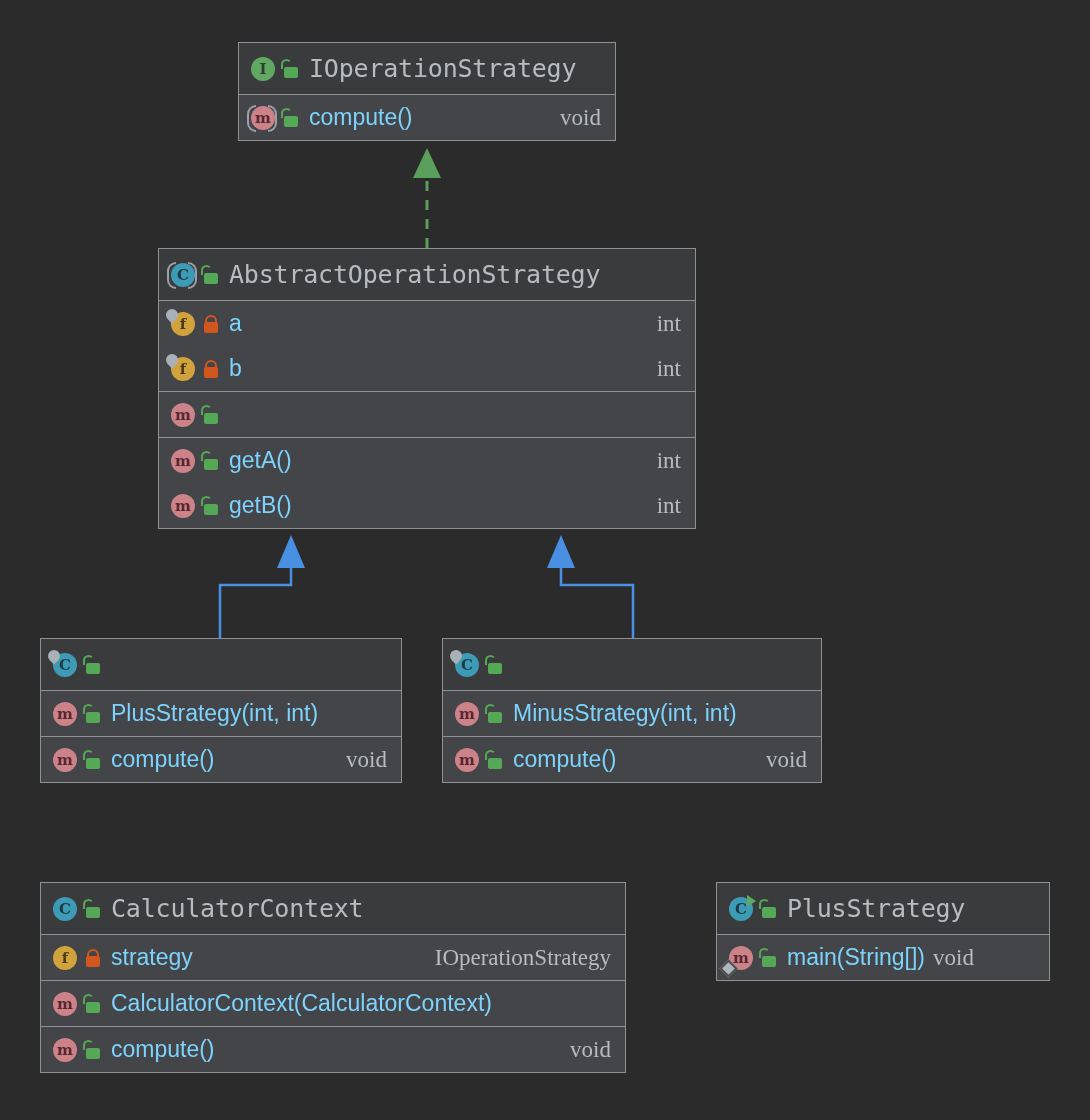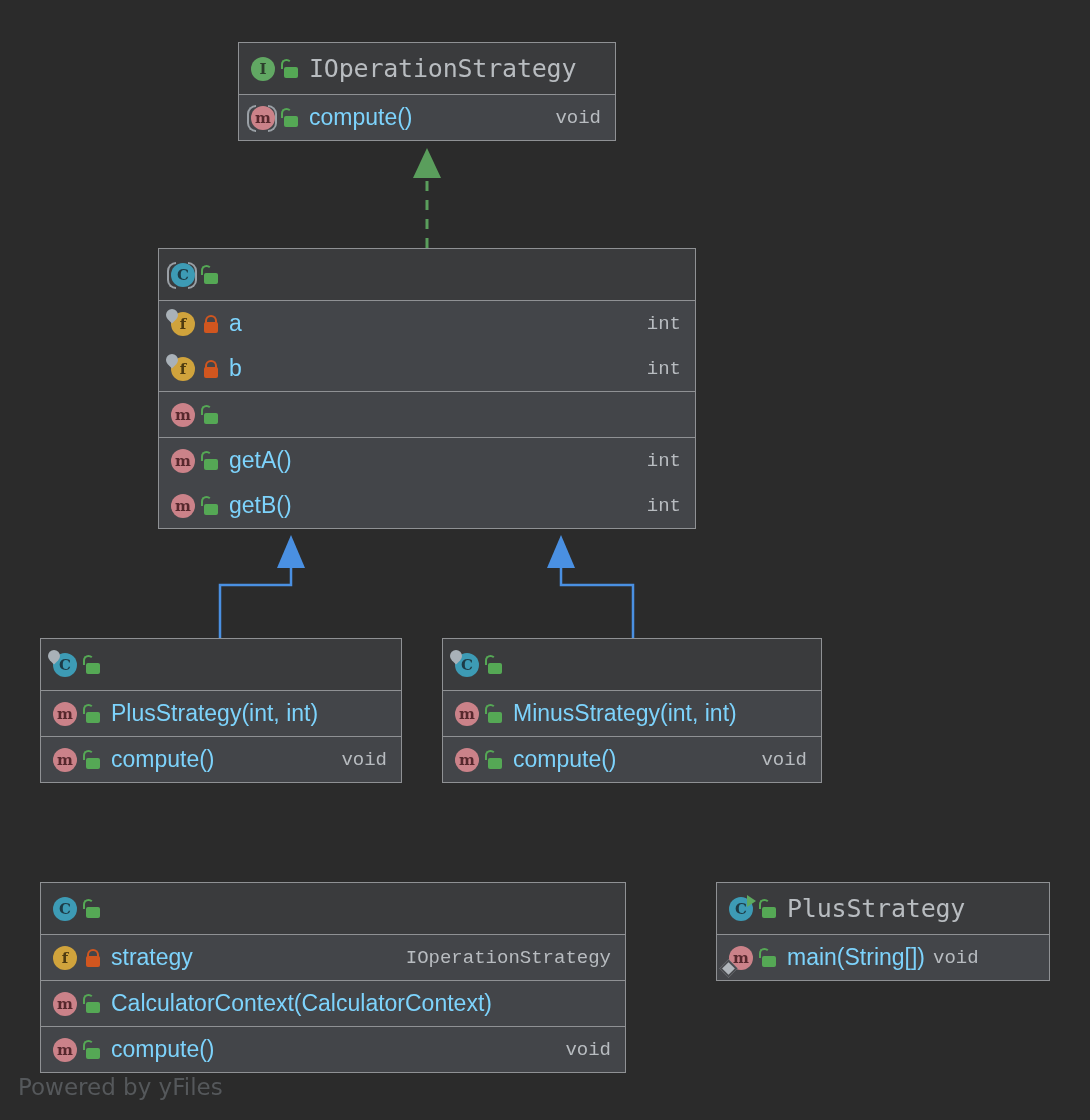--- a/index.html
+++ b/index.html
@@ -54,22 +54,22 @@
     box-sizing: border-box;
     white-space: nowrap;
   }
   .uml-row .m-name {
     font-family: "Liberation Sans", "DejaVu Sans", sans-serif;
     font-size: 23px;
     color: #7dd3fc;
     margin-left: 4px;
   }
   .uml-row .m-type {
-    font-family: Liberation Mono, monospace;
-    font-size: 19px;
+    font-family: Liberation Serif, serif;
+    font-size: 23px;
     color: #b8bcc0;
     margin-left: auto;
     padding-left: 18px;
   }
   .uml-row .m-type.inline {
     margin-left: 8px;
     padding-left: 0;
   }
 
   
@@ -260,20 +260,21 @@
 
   <div class="uml-node" style="left:158px; top:248px; width:538px;">
     <div class="uml-header">
       <span class="badge cls abstract">
           <span class="disc">C</span>
         </span>
       <span class="lock public">
           <span class="shackle"></span>
           <span class="body"></span>
         </span>
+      <span class="title">AbstractOperationStrategy</span>
     </div>
     <div class="uml-section">
       <div class="uml-row">
         <span class="badge field">
             <span class="pin"></span>
             <span class="disc">f</span>
           </span>
         <span class="lock private">
             <span class="shackle"></span>
             <span class="body"></span>
@@ -412,20 +413,21 @@
 
   <div class="uml-node" style="left:40px; top:882px; width:586px;">
     <div class="uml-header">
       <span class="badge cls">
           <span class="disc">C</span>
         </span>
       <span class="lock public">
           <span class="shackle"></span>
           <span class="body"></span>
         </span>
+      <span class="title">CalculatorContext</span>
     </div>
     <div class="uml-section">
       <div class="uml-row">
         <span class="badge field">
             <span class="disc">f</span>
           </span>
         <span class="lock private">
             <span class="shackle"></span>
             <span class="body"></span>
           </span>
@@ -482,15 +484,14 @@
         <span class="lock public">
             <span class="shackle"></span>
             <span class="body"></span>
           </span>
         <span class="m-name">main(String[])</span>
         <span class="m-type inline">void</span>
       </div>
     </div>
   </div>
 
-  <div id="watermark">Powered by yFiles</div>
 
 </div>
 
 </body></html>

